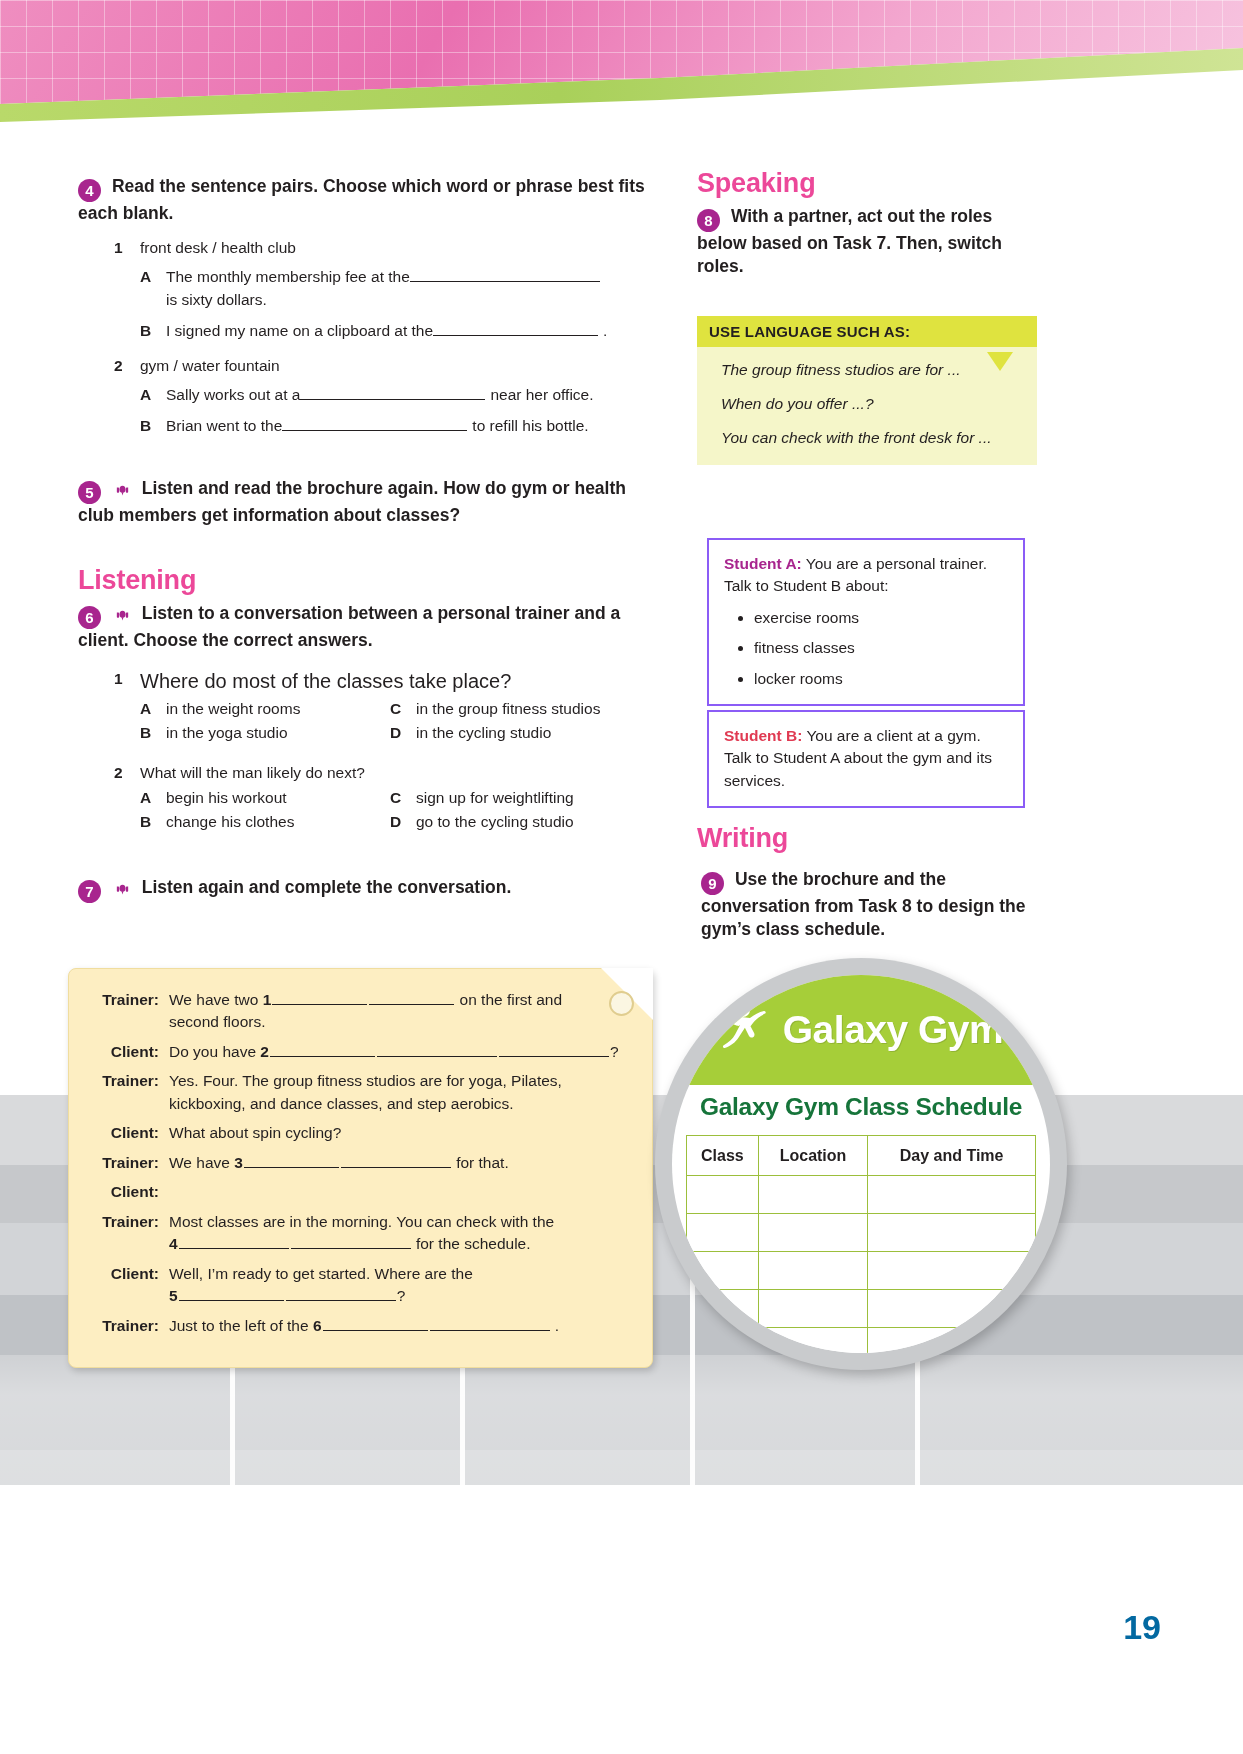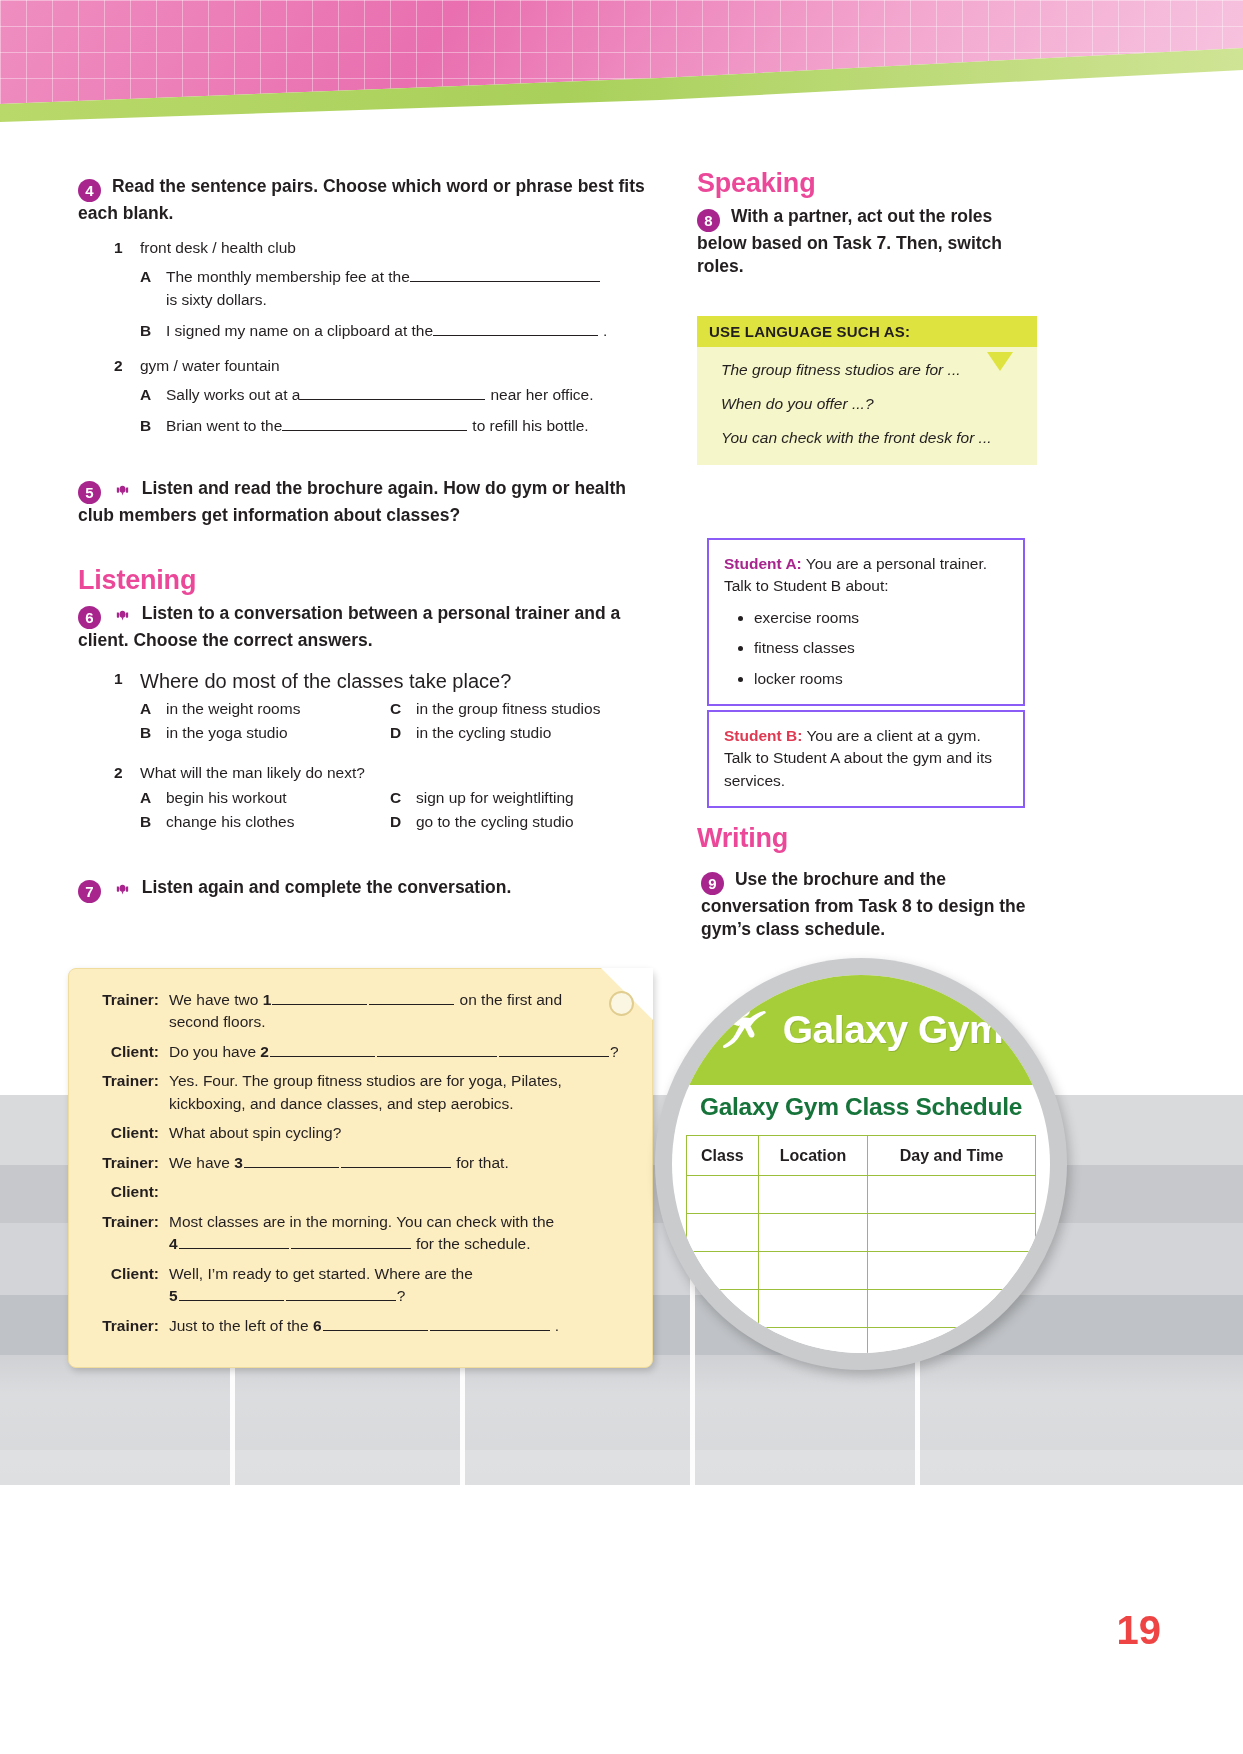--- a/index.html
+++ b/index.html
@@ -168,21 +168,21 @@
   .gg-table th, .gg-table td {
     border:1.2px solid #9cbf3b; font-size:16px; font-weight:bold;
     height:38px; text-align:center; color:#231f20; background:#fff;
   }
   .gg-table th { height:40px; }
   .gg-table td { border-left:1.2px solid #9cbf3b; }
 
   
   .pageno {
     position:absolute; right:82px; top:1608px;
-    color:#ef4444; font-size:40px; font-weight:bold;
+    color:#0369a1; font-size:34px; font-weight:bold;
   }
 </style>
 </head>
 <body>
 
 <div class="banner">
   <div class="banner-pink"></div>
   <div class="banner-grid"></div>
   <div class="banner-green"></div>
 </div>

